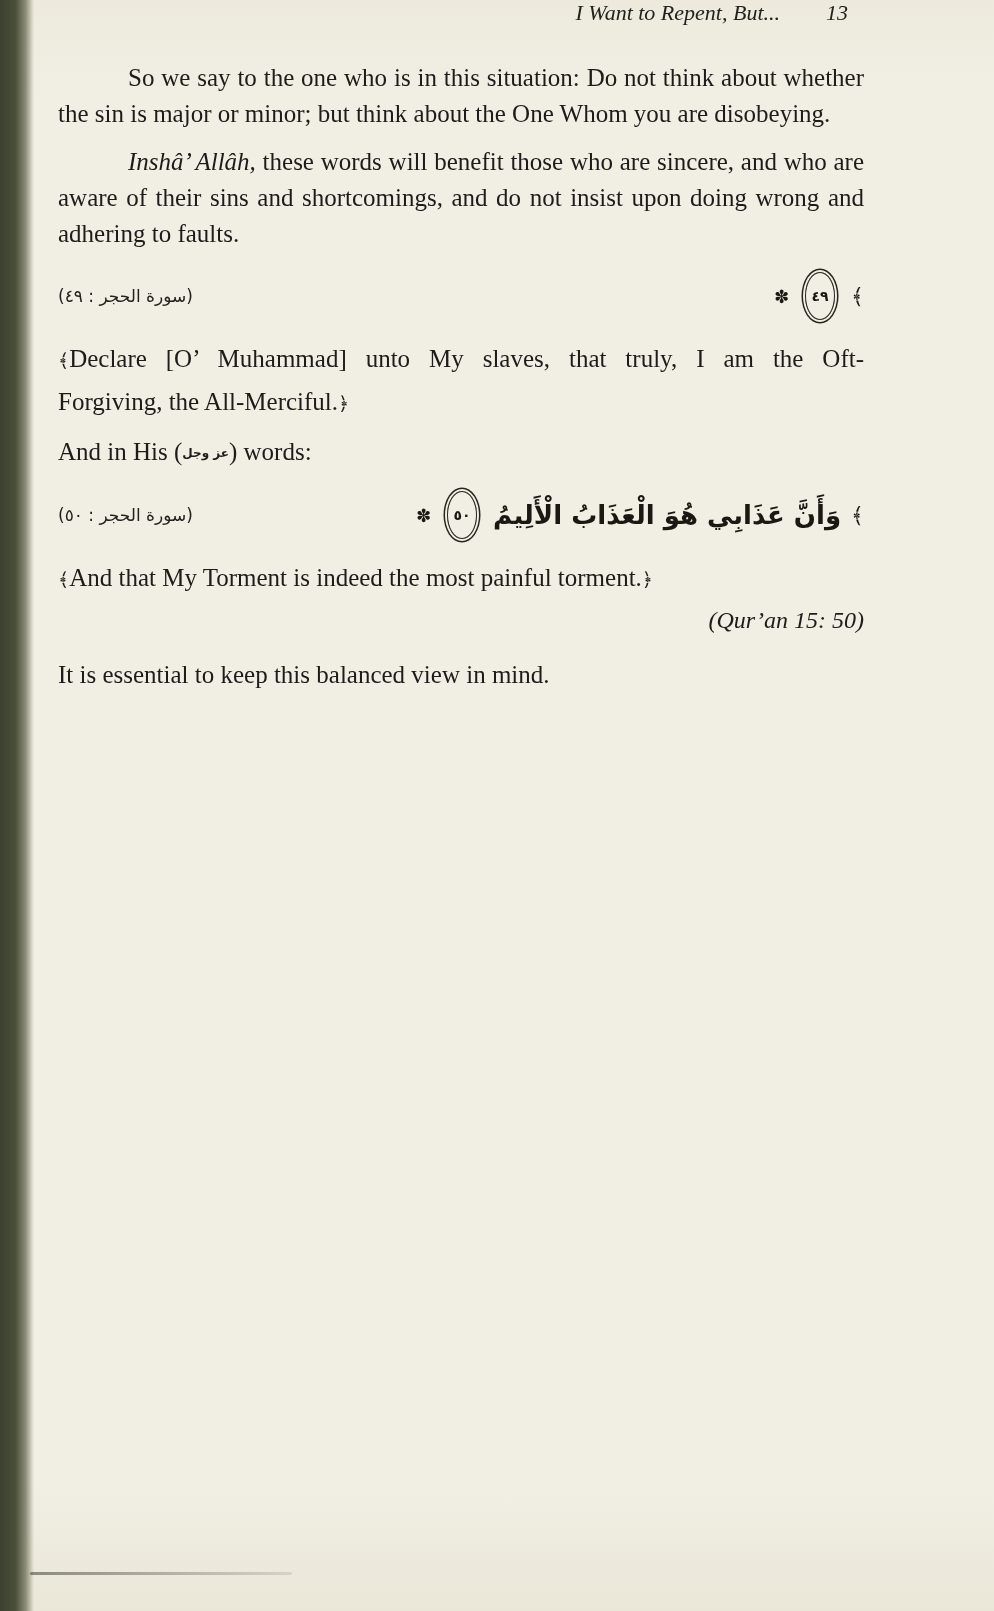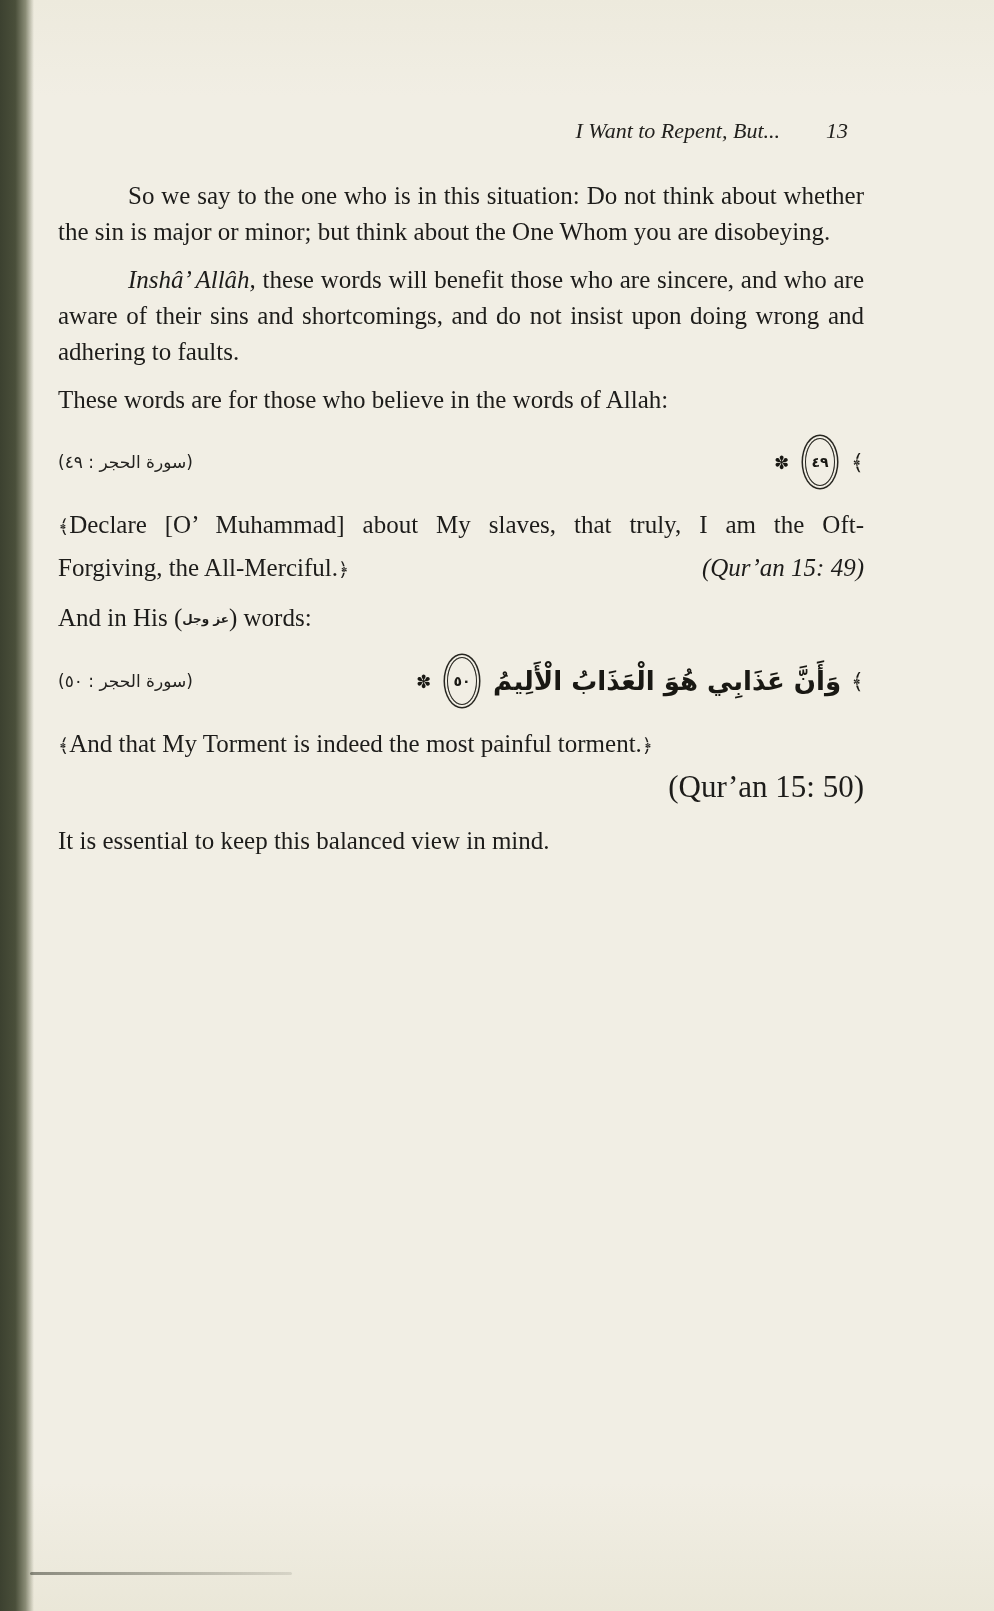--- a/index.html
+++ b/index.html
@@ -21,21 +21,21 @@
   }
   .bottom-mark {
     position: absolute; left: 30px; bottom: 36px; width: 262px; height: 3px;
     background: linear-gradient(90deg, rgba(58,60,48,.55), rgba(58,60,48,.12));
     border-radius: 2px;
   }
   .content { position: absolute; left: 58px; top: 0; width: 806px; }
 
   .running-header {
     display: flex; justify-content: flex-end; align-items: baseline; gap: 46px;
-    margin-top: 118px; margin-bottom: 34px;
+    margin-bottom: 34px;
     font-size: 22px; font-style: italic; padding-right: 16px; color: #22211e;
   }
 
   .para { margin: 0 0 12px; font-size: 25px; line-height: 36px; text-align: justify; }
   .indent { text-indent: 70px; }
   .no-mb { margin-bottom: 4px; }
 
   .verse-row {
     display: flex; justify-content: space-between; align-items: center;
     margin: 18px 0 16px; min-height: 48px;
@@ -61,21 +61,21 @@
     margin: 0; font-size: 25px; line-height: 41px;
     text-align: justify; text-align-last: justify;
   }
   .trans-line2 {
     display: flex; justify-content: space-between; align-items: flex-start;
     font-size: 25px; line-height: 41px; margin-bottom: 10px;
   }
   .trans-single { margin: 0; font-size: 25px; line-height: 41px; }
   .qmark { font-family: "DejaVu Sans", sans-serif; font-size: 19px; }
   .ref { font-style: italic; }
-  .ref-line { text-align: right; font-size: 31px; line-height: 41px; margin: 0 0 16px; }
+  .ref-line { text-align: right; font-style: italic; font-size: 24px; line-height: 41px; margin: 0 0 16px; }
   .honorific {
     font-family: "DejaVu Sans", sans-serif; font-size: 12px; font-weight: 700;
     vertical-align: 3px; letter-spacing: .5px;
   }
   em { font-style: italic; }
 </style>
 </head>
 <body>
 
 <div class="page">
@@ -86,36 +86,34 @@
 
     <div class="running-header">
       <span>I Want to Repent, But...</span>
       <span>13</span>
     </div>
 
     <p class="para indent">So we say to the one who is in this situation: Do not think about whether the sin is major or minor; but think about the One Whom you are disobeying.</p>
 
     <p class="para indent"><em>Inshâ’ Allâh,</em><span> these words will benefit those who are sincere, and who are aware of their sins and shortcomings, and do not insist upon doing wrong and adhering to faults.</span></p>
 
-    <p class="para no-mb">These words are for those who believe in the words of Allah:</p>
 
     <div class="verse-row">
       <span class="verse-source">(سورة الحجر : ٤٩)</span>
       <span class="verse-arabic" dir="rtl">
         <span class="orn">﴾</span>
         <span class="ayah-num">٤٩</span>
         <span class="orn small">✽</span>
       </span>
     </div>
 
-    <p class="trans-l1"><span class="qmark">﴾</span><span>Declare [O’ Muhammad] about My slaves, that truly, I am the Oft-</span></p>
+    <p class="trans-l1"><span class="qmark">﴾</span><span>Declare [O’ Muhammad] unto My slaves, that truly, I am the Oft-</span></p>
 
     <div class="trans-line2">
       <span><span>Forgiving, the All-Merciful.</span><span class="qmark">﴿</span></span>
-      <span class="ref">(Qur’an 15: 49)</span>
     </div>
 
     <p class="para"><span>And in His (</span><span class="honorific">عز وجل</span><span>) words:</span></p>
 
     <div class="verse-row">
       <span class="verse-source">(سورة الحجر : ٥٠)</span>
       <span class="verse-arabic" dir="rtl">
         <span class="orn">﴾</span>
         <span>وَأَنَّ عَذَابِي هُوَ الْعَذَابُ الْأَلِيمُ</span>
         <span class="ayah-num">٥٠</span>

